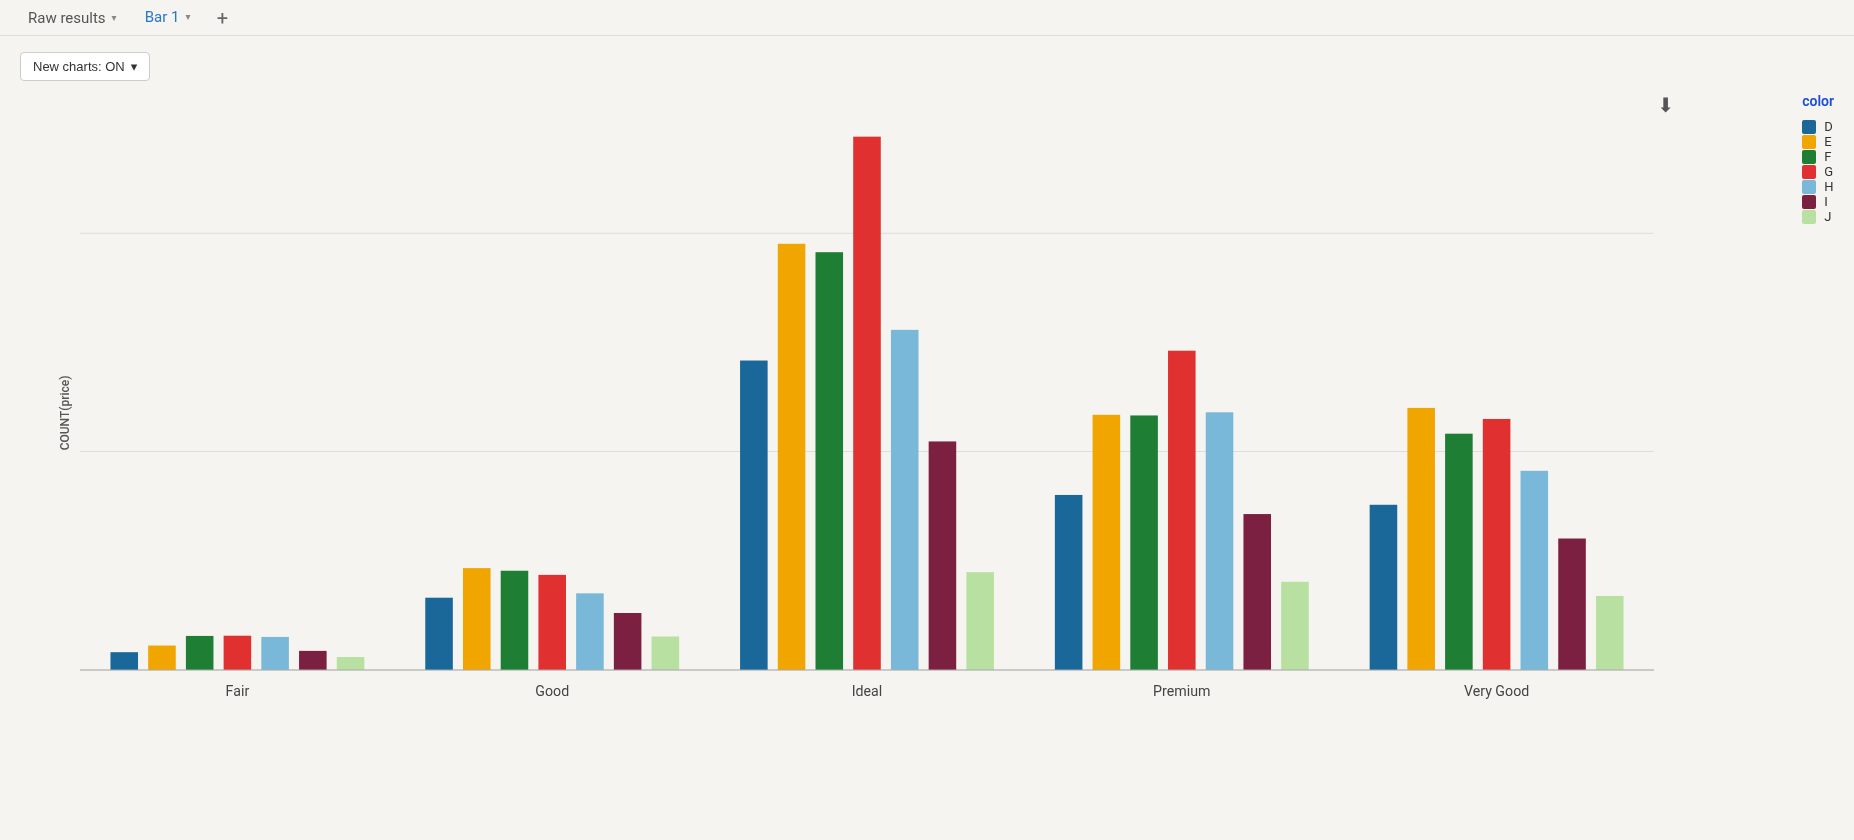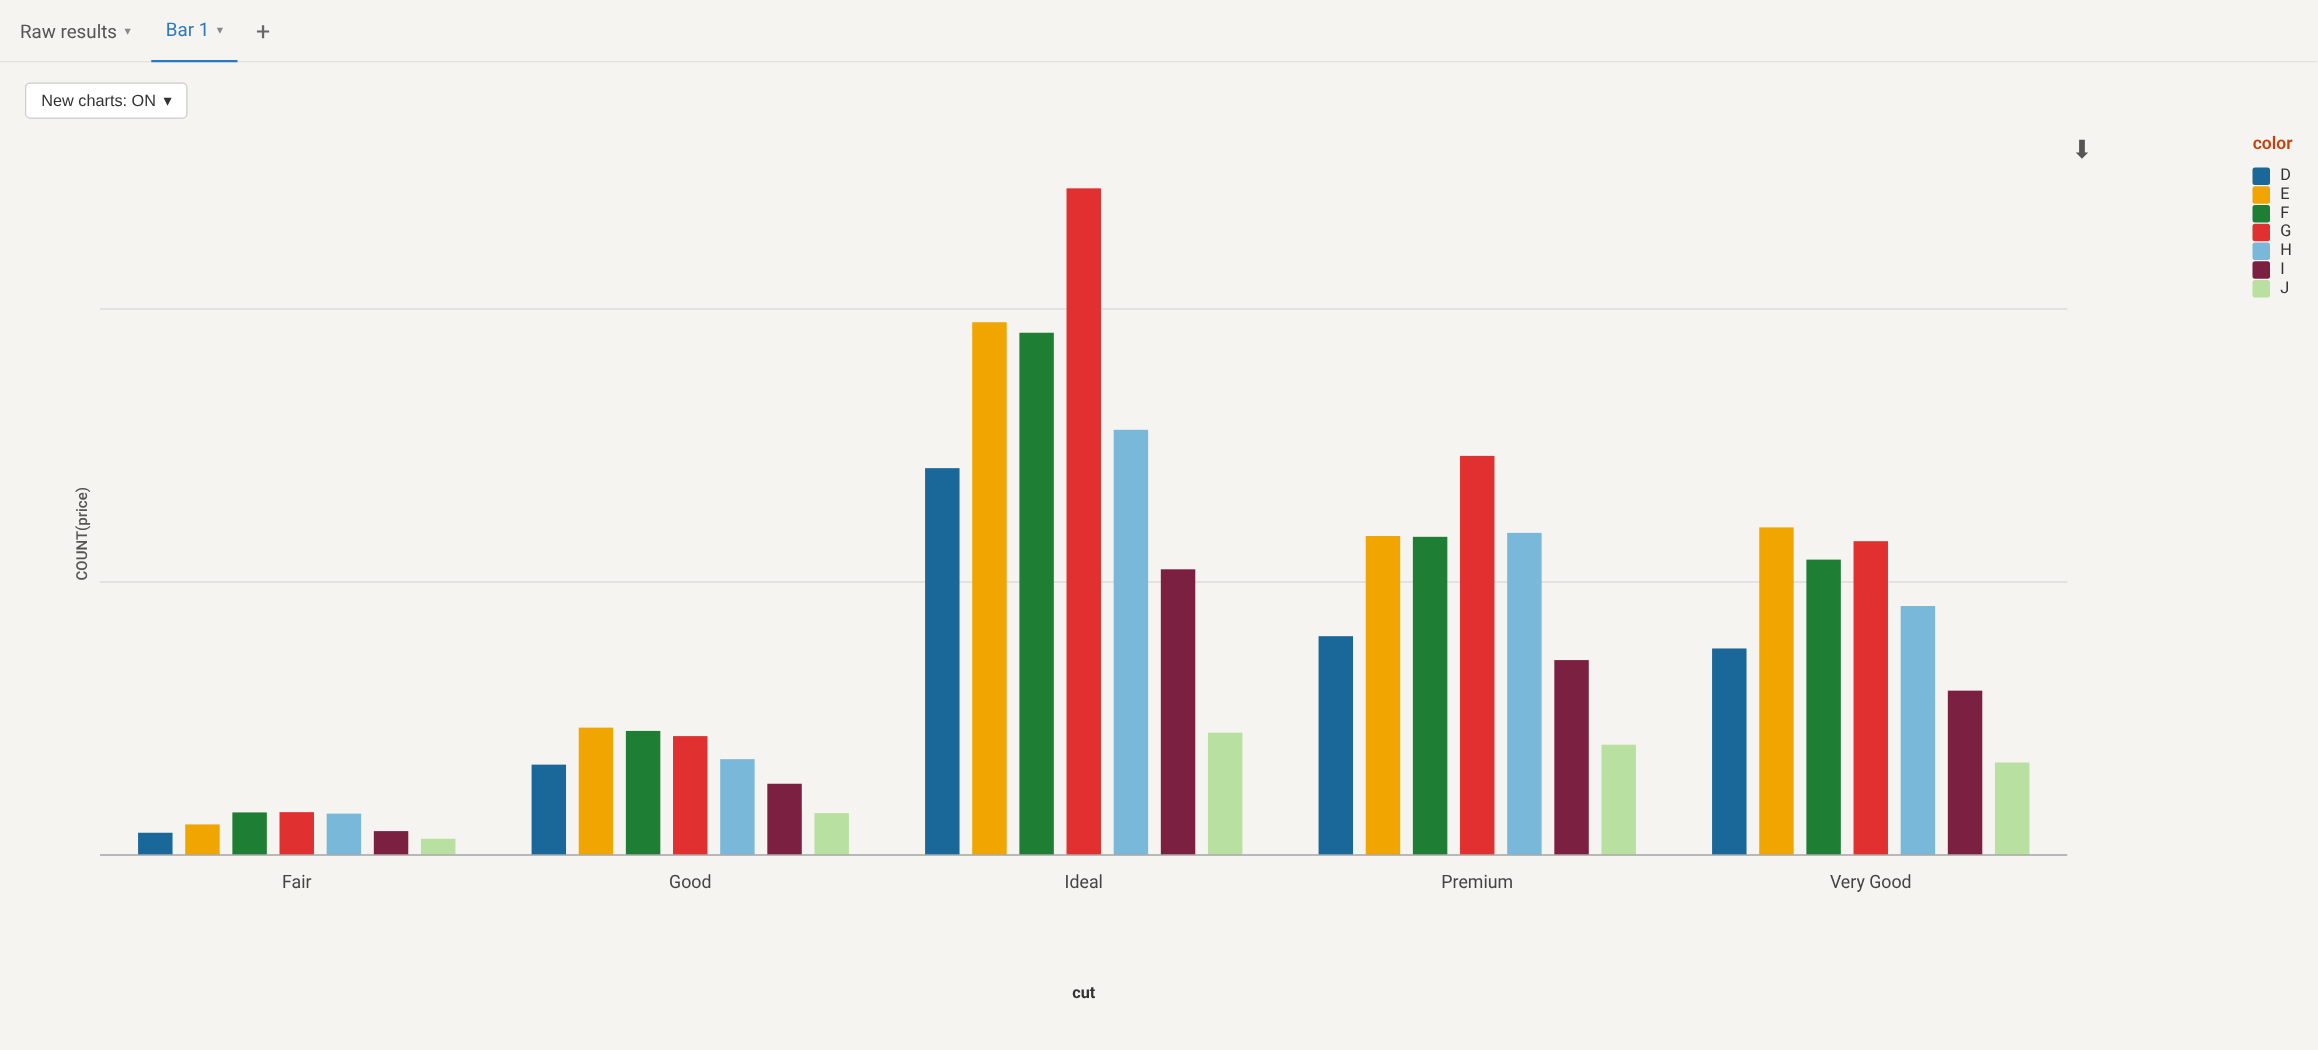--- a/index.html
+++ b/index.html
@@ -8,22 +8,22 @@
       background: #f5f4f0;
       width: 1854px;
       height: 840px;
       overflow: hidden;
     }
 
     .tab-bar {
       display: flex;
       align-items: center;
       background: #f5f4f0;
-      padding: 0 4px;
-      height: 50px;
+      padding: 0 16px;
+      height: 36px;
       border-bottom: 1px solid #ddd;
       gap: 4px;
     }
 
     .tab-item {
       display: flex;
       align-items: center;
       gap: 6px;
       padding: 0 12px;
       height: 50px;
@@ -101,21 +101,21 @@
       top: 0;
       right: 0;
       display: flex;
       flex-direction: column;
       gap: 6px;
     }
 
     .legend-title {
       font-size: 14px;
       font-weight: 600;
-      color: #c2410c;
+      color: #1d4ed8;
       margin-bottom: 4px;
     }
 
     .legend-item {
       display: flex;
       align-items: center;
       gap: 8px;
       font-size: 13px;
       color: #333;
     }
@@ -272,18 +272,15 @@
           <rect x="1344.2857142857142" y="314.94399999999996" width="27.142857142857142" height="225.056" fill="#1e7e34"></rect>
           <rect x="1381.4285714285713" y="300.904" width="27.142857142857142" height="239.096" fill="#e03030"></rect>
           <rect x="1418.5714285714284" y="350.304" width="27.142857142857142" height="189.696" fill="#7ab8d9"></rect>
           <rect x="1455.7142857142858" y="414.784" width="27.142857142857142" height="125.216" fill="#7b2040"></rect>
           <rect x="1492.857142857143" y="469.488" width="27.142857142857142" height="70.512" fill="#b8e0a0"></rect>
           <text x="1395" y="565" text-anchor="middle" font-size="14" fill="#444">Very Good</text>
           <line x1="0" x2="1550" y1="540" y2="540" stroke="#aaa" stroke-width="1"></line>
         </svg>
     </div>
 
-    <div class="x-axis-label">
-      <span>cut</span>
-    </div>
 
   </div>
 </div>
 
 </body></html>

